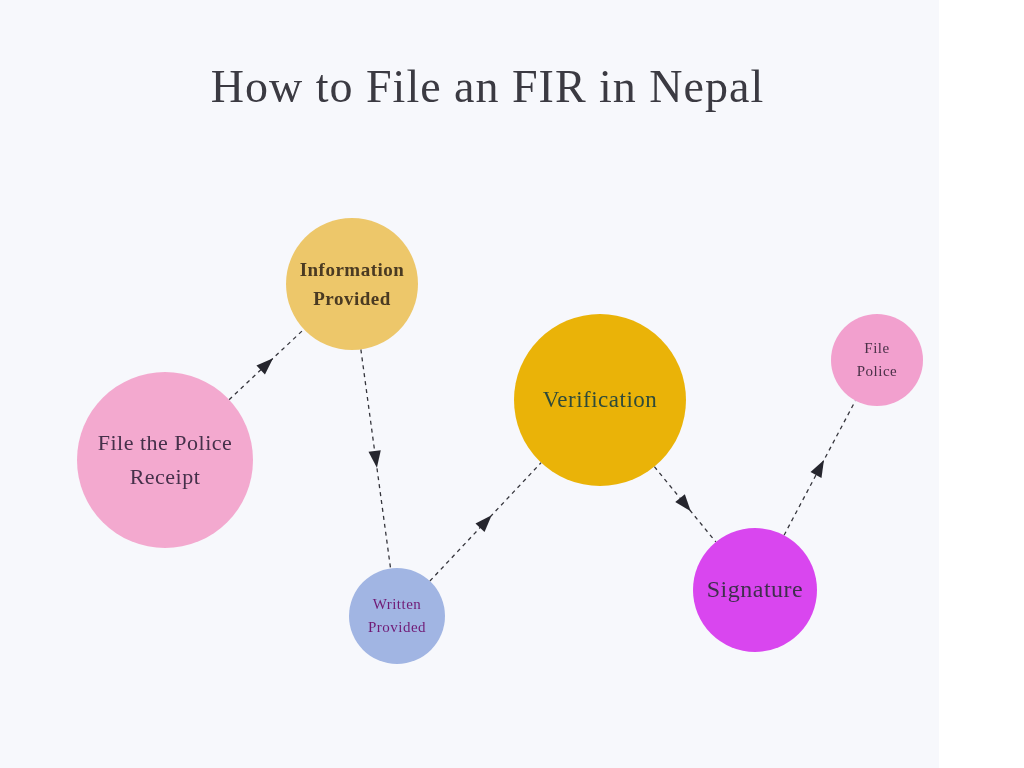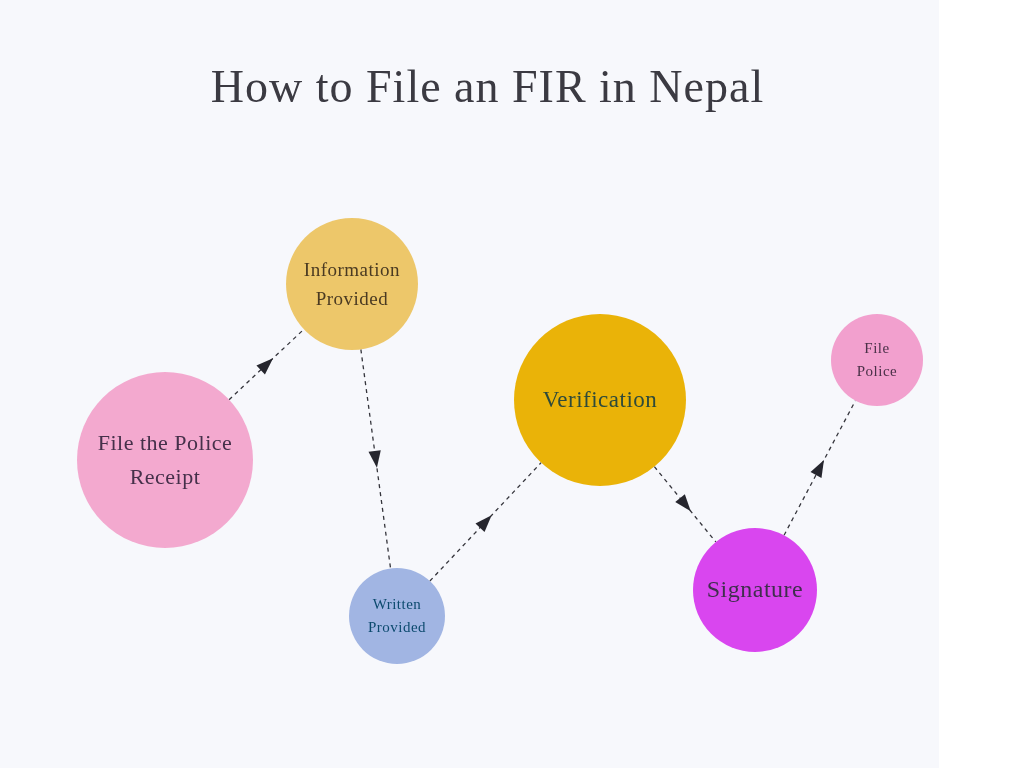--- a/index.html
+++ b/index.html
@@ -59,25 +59,25 @@
       <line x1="654.3628985625743" y1="466.63839178638136" x2="715.8081428967488" y2="541.9583687121436" stroke="#35353c" stroke-width="1.3" stroke-dasharray="4 4"></line>
       <polygon points="9,0 -8,6.2 -8,-6.2" fill="#26262e" transform="translate(685.0855207296615,504.2983802492625) rotate(50.792796495032164)"></polygon>
       <line x1="784.0527952540482" y1="535.2283368161386" x2="855.4447002953835" y2="400.63704042673584" stroke="#35353c" stroke-width="1.3" stroke-dasharray="4 4"></line>
       <polygon points="9,0 -8,6.2 -8,-6.2" fill="#26262e" transform="translate(819.7487477747159,467.93268862143725) rotate(-62.05696557661707)"></polygon>
     </svg>
   <div id="nodes">
       <div class="node" style="left: 77px; top: 372px; width: 176px; height: 176px; background: rgb(243, 169, 207); color: rgb(69, 48, 74); font-size: 22px;">
         <div class="node-line">File the Police</div>
         <div class="node-line">Receipt</div>
       </div>
-      <div class="node" style="left: 286px; top: 218px; width: 132px; height: 132px; background: rgb(237, 199, 106); color: rgb(74, 58, 34); font-size: 19px;">
+      <div class="node" style="left: 286px; top: 218px; width: 132px; height: 132px; background: rgb(237, 199, 106); color: rgb(74, 58, 34); font-size: 19px; font-weight: bold;">
         <div class="node-line">Information</div>
         <div class="node-line">Provided</div>
       </div>
-      <div class="node" style="left: 349px; top: 568px; width: 96px; height: 96px; background: rgb(161, 181, 227); color: #0c4a6e; font-size: 15px;">
+      <div class="node" style="left: 349px; top: 568px; width: 96px; height: 96px; background: rgb(161, 181, 227); color: #701a75; font-size: 15px;">
         <div class="node-line">Written</div>
         <div class="node-line">Provided</div>
       </div>
       <div class="node" style="left: 514px; top: 314px; width: 172px; height: 172px; background: #eab308; color: rgb(46, 74, 58); font-size: 23px;">
         <div class="node-line">Verification</div>
       </div>
       <div class="node" style="left: 693px; top: 528px; width: 124px; height: 124px; background: #d946ef; color: rgb(63, 47, 77); font-size: 24px;">
         <div class="node-line">Signature</div>
       </div>
       <div class="node" style="left: 831px; top: 314px; width: 92px; height: 92px; background: rgb(242, 160, 206); color: rgb(74, 49, 72); font-size: 15px;">

